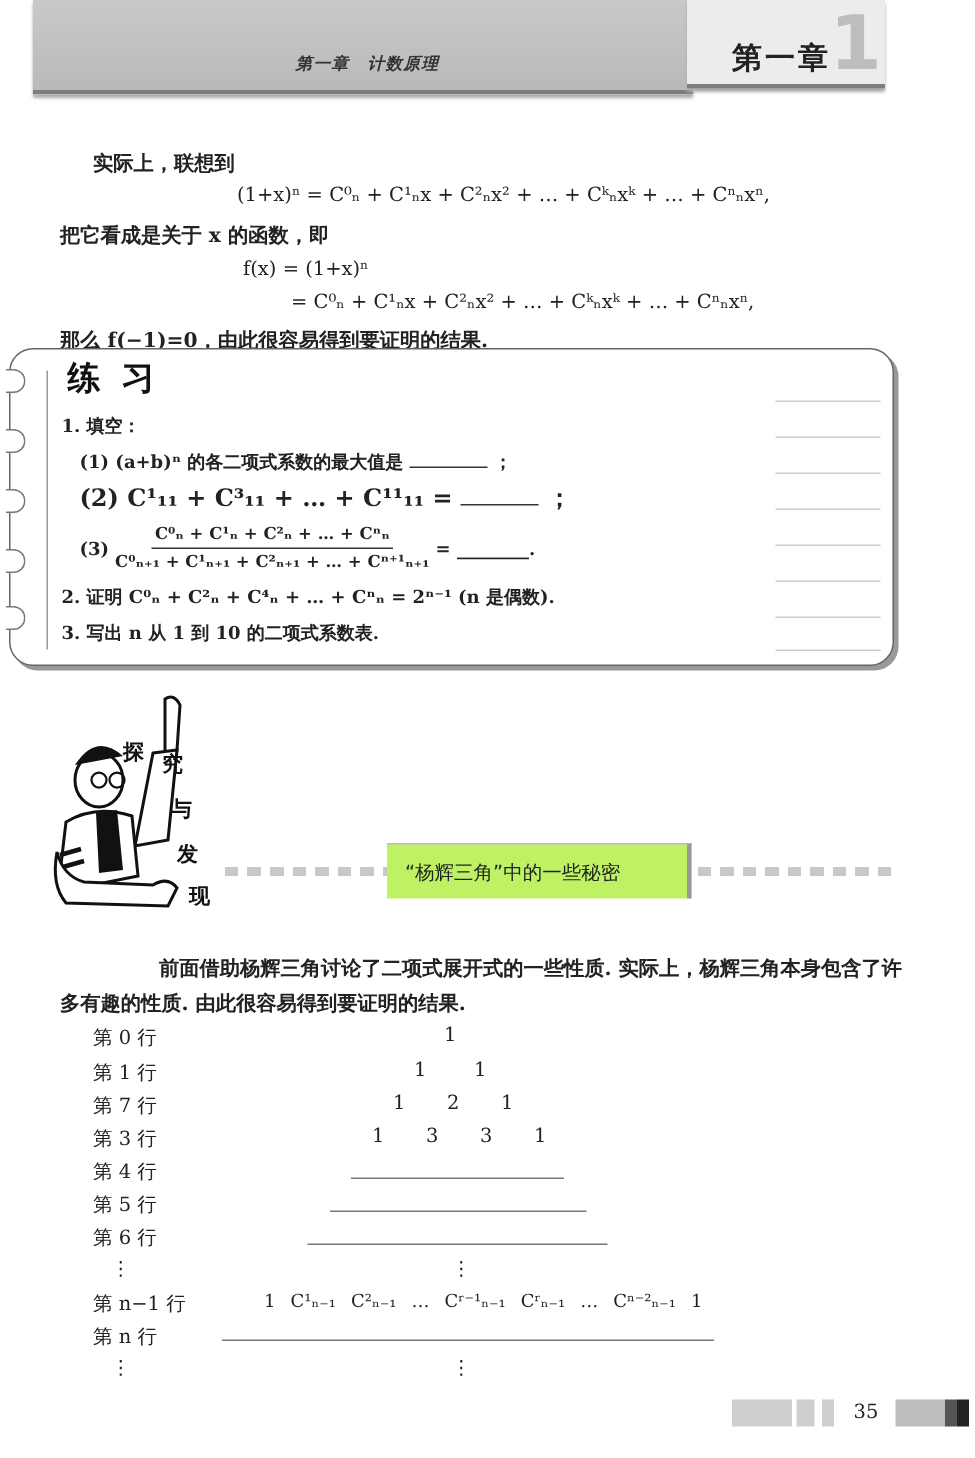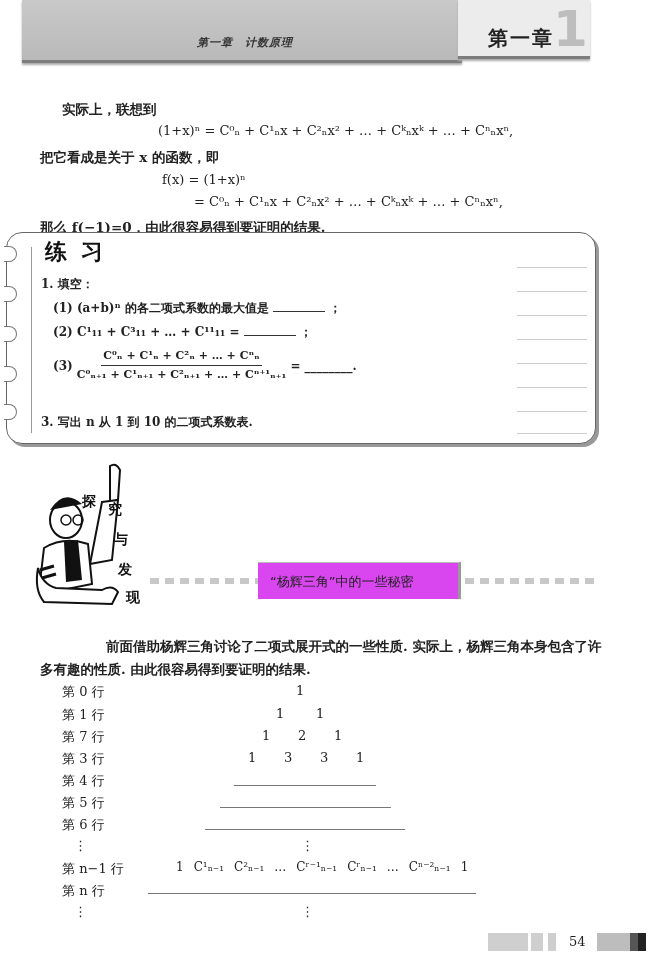--- a/index.html
+++ b/index.html
@@ -28,21 +28,21 @@
   .ex-vline{left:24px;top:14px;width:1px;height:186px;background:#999;}
   .ex-title{left:38px;top:4px;font-family:"DejaVu Sans",sans-serif;font-weight:bold;font-size:22px;
         letter-spacing:14px;color:#111;}
   .rule{left:510px;width:70px;height:1px;background:#ccc;}
   .blank{display:inline-block;width:52px;border-bottom:1px solid #333;height:12px;vertical-align:baseline;}
   .frac{display:inline-flex;flex-direction:column;align-items:center;vertical-align:middle;font-size:11px;}
   .frac .num{border-bottom:1px solid #333;padding:0 2px;}
   
   .dashbar{left:150px;top:578px;width:450px;height:6px;
        background:repeating-linear-gradient(90deg,#c8c8c8 0 9px,transparent 9px 15px);}
-  .section-box{left:258px;top:562px;width:200px;height:36px;background:#d946ef;
+  .section-box{left:258px;top:562px;width:200px;height:36px;background:#bef264;
        border-right:3px solid #999;border-top:1px solid #bbb;}
   .section-title{left:12px;top:10px;font-family:"DejaVu Sans",sans-serif;font-size:13px;color:#222;}
   .pascal-label{left:62px;font-size:13px;}
   .pnum{font-size:13px;}
   .pline{height:1px;background:#777;}
   .footer-block{top:933px;height:18px;background:#cfcfcf;}
 </style>
 </head>
 <body>
 
@@ -76,36 +76,37 @@
 
   <div class="abs p" style="left:34px;top:42px;font-size:12px;">1. 填空：</div>
 
   <div class="abs p" style="left:46px;top:66px;font-size:12px;">
     <span>(1)</span>
     <span>(a+b)ⁿ 的各二项式系数的最大值是</span>
     <span class="blank"></span>
     <span>；</span>
   </div>
 
-  <div class="abs p" style="left:46px;top:90px;font-size:12px;">
+  <div class="abs p" style="left:46px;top:90px;font-size:16px;">
     <span>(2)</span>
     <span>C¹₁₁ + C³₁₁ + … + C¹¹₁₁ =</span>
     <span class="blank"></span>
     <span>；</span>
   </div>
 
   <div class="abs p" style="left:46px;top:114px;font-size:12px;display:flex;align-items:center;gap:4px;">
     <span>(3)</span>
     <span class="frac">
       <span class="num">C⁰ₙ + C¹ₙ + C²ₙ + … + Cⁿₙ</span>
       <span>C⁰ₙ₊₁ + C¹ₙ₊₁ + C²ₙ₊₁ + … + Cⁿ⁺¹ₙ₊₁</span>
     </span>
     <span>= ________.</span>
   </div>
 
+  <div class="abs p" style="left:34px;top:156px;font-size:12px;">2. 证明 C⁰ₙ + C²ₙ + C⁴ₙ + … + Cⁿₙ = 2ⁿ⁻¹ (n 是偶数).</div>
   <div class="abs p" style="left:34px;top:180px;font-size:12px;">3. 写出 n 从 1 到 10 的二项式系数表.</div>
 </div>
 <div class="abs ring" style="top:246px;"></div>
 <div class="abs ring" style="top:286px;"></div>
 <div class="abs ring" style="top:326px;"></div>
 <div class="abs ring" style="top:366px;"></div>
 <div class="abs ring" style="top:404px;"></div>
 
 <div class="abs" style="left:30px;top:458px;width:120px;height:150px;">
   <svg width="120" height="150" viewBox="0 0 120 150">
@@ -177,16 +178,16 @@
   <span>Cⁿ⁻²ₙ₋₁</span>
   <span>1</span>
 </div>
 
 <div class="abs pline" style="left:148px;top:893px;width:328px;"></div>
 <div class="abs pnum" style="left:301px;top:904px;">⋮</div>
 
 <div class="abs footer-block" style="left:488px;width:40px;"></div>
 <div class="abs footer-block" style="left:531px;width:12px;"></div>
 <div class="abs footer-block" style="left:548px;width:8px;"></div>
-<div class="abs" style="left:569px;top:934px;font-size:13px;">54</div>
+<div class="abs" style="left:569px;top:934px;font-size:13px;">35</div>
 <div class="abs footer-block" style="left:597px;width:34px;background:#bdbdbd;"></div>
 <div class="abs footer-block" style="left:630px;width:8px;background:#555;"></div>
 <div class="abs footer-block" style="left:638px;width:8px;background:#222;"></div>
 
 </body></html>

